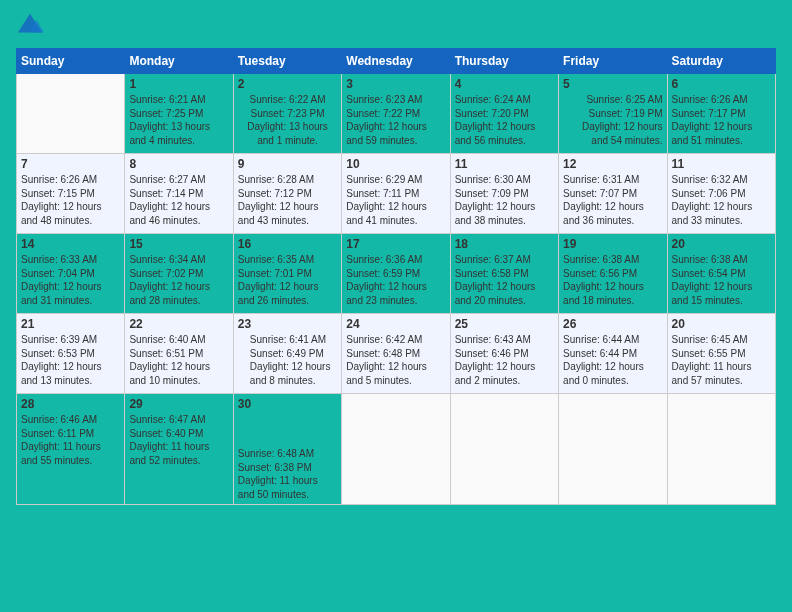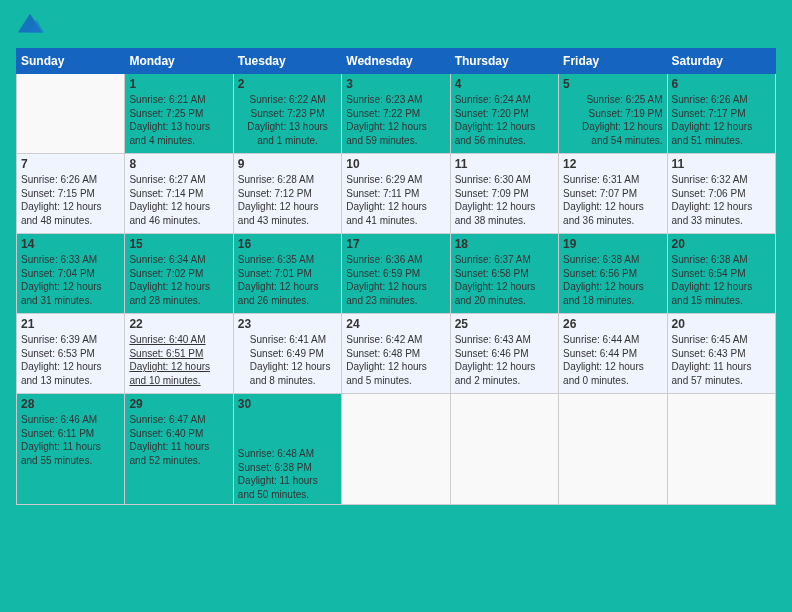--- a/index.html
+++ b/index.html
@@ -275,21 +275,21 @@
         <tr class="stripe-row">
           <td>
             <span class="day-number">21</span>
             <div class="cell-text" style="white-space: pre-line;">Sunrise: 6:39 AM
 Sunset: 6:53 PM
 Daylight: 12 hours
 and 13 minutes.</div>
           </td>
           <td>
             <span class="day-number">22</span>
-            <div class="cell-text" style="white-space: pre-line; text-decoration: underline;">Sunrise: 6:40 AM
+            <div class="cell-text" style="white-space: pre-line;">Sunrise: 6:40 AM
 Sunset: 6:51 PM
 Daylight: 12 hours
 and 10 minutes.</div>
           </td>
           <td>
             <span class="day-number">23</span>
             <div class="cell-text" style="white-space: pre-line; margin-left: 12px;">Sunrise: 6:41 AM
 Sunset: 6:49 PM
 Daylight: 12 hours
 and 8 minutes.</div>
@@ -311,21 +311,21 @@
           <td>
             <span class="day-number">26</span>
             <div class="cell-text" style="white-space: pre-line;">Sunrise: 6:44 AM
 Sunset: 6:44 PM
 Daylight: 12 hours
 and 0 minutes.</div>
           </td>
           <td>
             <span class="day-number">20</span>
             <div class="cell-text" style="white-space: pre-line;">Sunrise: 6:45 AM
-Sunset: 6:43 PM
+Sunset: 6:55 PM
 Daylight: 11 hours
 and 57 minutes.</div>
           </td>
         </tr>
         <tr>
           <td>
             <span class="day-number">28</span>
             <div class="cell-text" style="white-space: pre-line;">Sunrise: 6:46 AM
 Sunset: 6:11 PM
 Daylight: 11 hours

